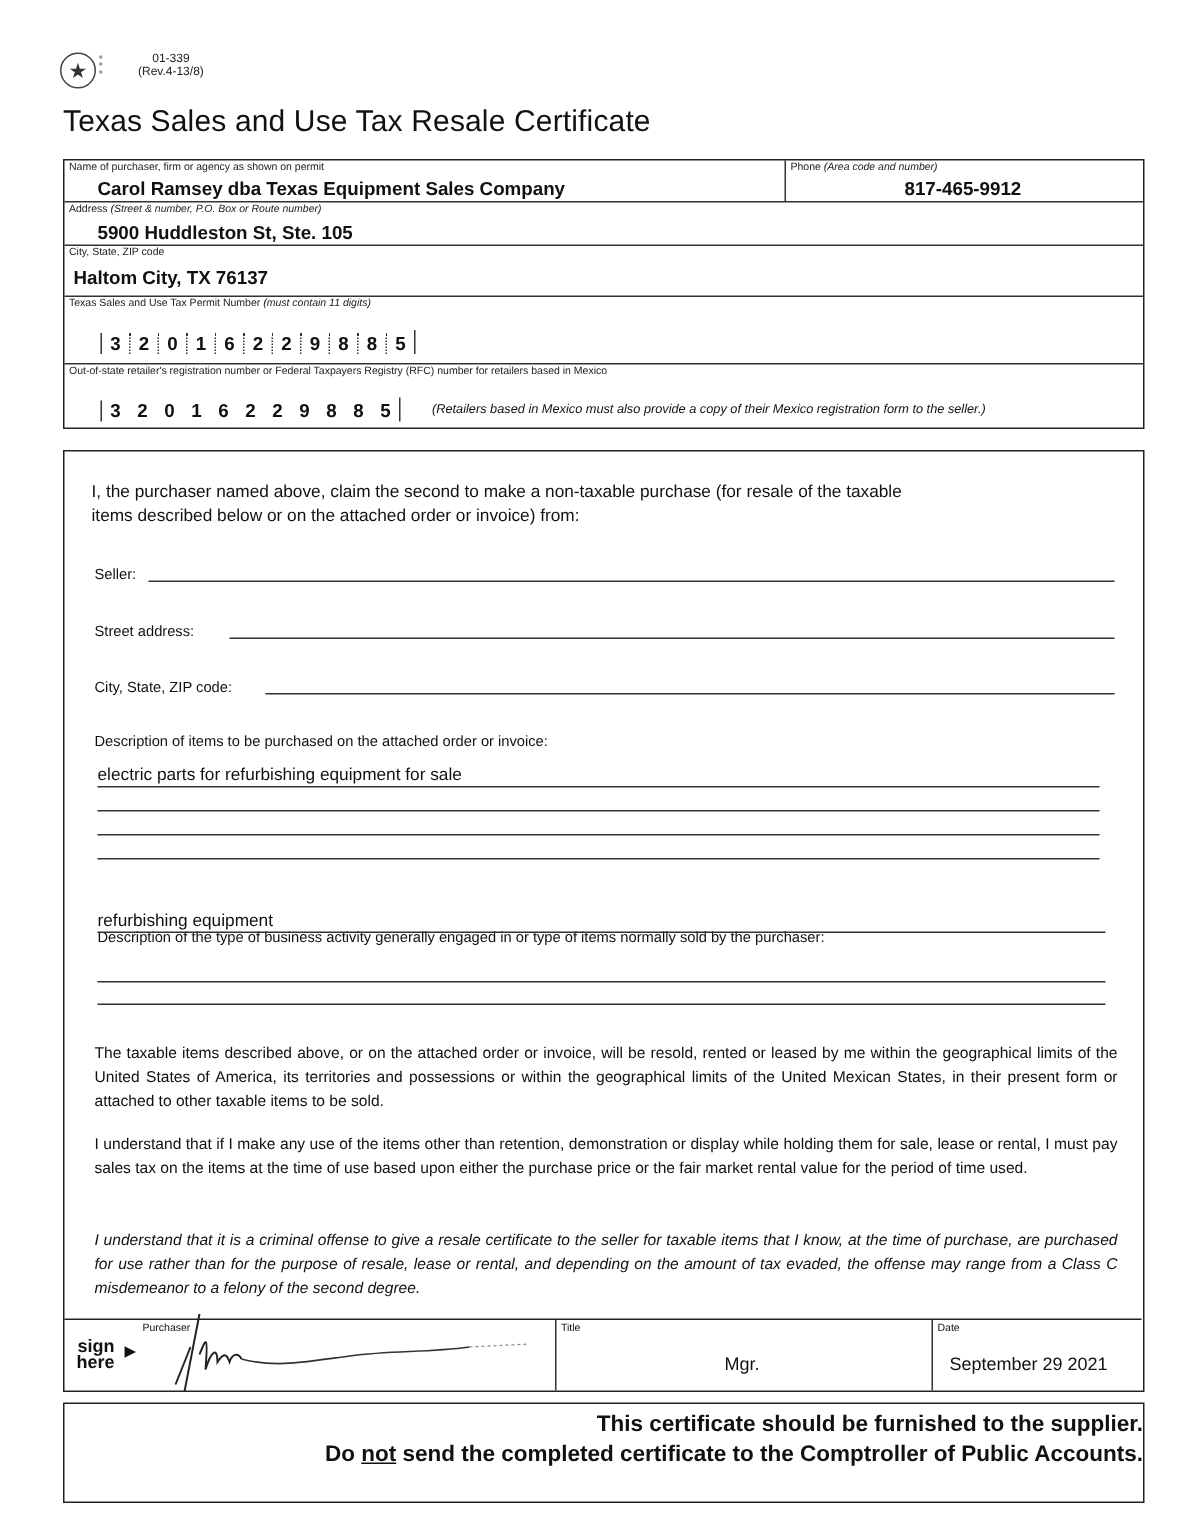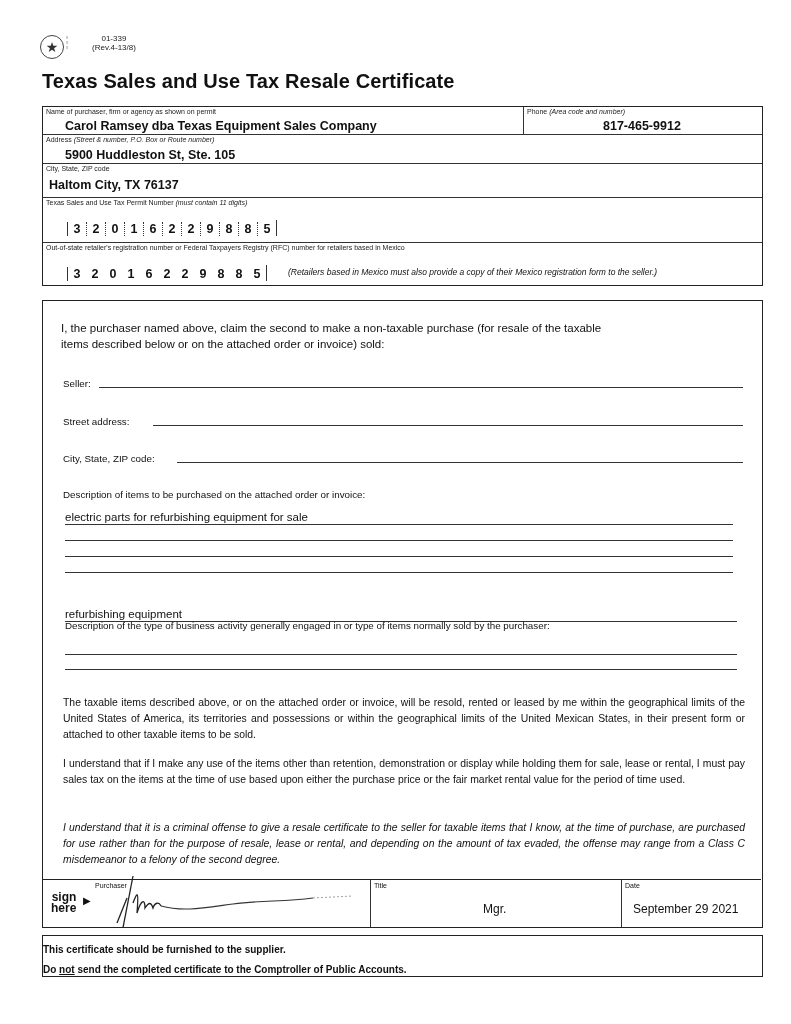--- a/index.html
+++ b/index.html
@@ -3,21 +3,21 @@
 <meta charset="utf-8">
 <style>
   html, body { margin: 0; padding: 0; background: #ffffff; }
   body { width: 791px; height: 1024px; position: relative; overflow: hidden; font-family: "Liberation Sans", sans-serif; color: #111; }
   .abs { position: absolute; }
 
   
   #logo { left: 40px; top: 35px; width: 22px; height: 22px; border: 1px solid #444; border-radius: 50%; font-size: 14px; line-height: 22px; text-align: center; color: #333; }
   #logo-text { left: 66px; top: 35px; width: 22px; font-size: 4px; line-height: 5px; color: #333; }
   #form-no { left: 92px; top: 34px; font-size: 8px; line-height: 9px; color: #222; text-align: center; }
-  #title { left: 42px; top: 70px; font-size: 20px; font-weight: bold; letter-spacing: 0.1px; }
+  #title { left: 42px; top: 70px; font-size: 20px; font-weight: normal; letter-spacing: 0.1px; }
 
   
   #top-box { left: 42px; top: 106px; width: 721px; height: 180px; border: 1.5px solid #222; box-sizing: border-box; }
   .row { position: absolute; left: 0; border-bottom: 1px solid #333; box-sizing: border-box; }
   .lbl { position: absolute; left: 3px; top: 1px; font-size: 7px; color: #222; white-space: nowrap; }
   .lbl i { font-style: italic; }
   .val { position: absolute; font-size: 12.5px; font-weight: bold; white-space: nowrap; }
 
   .digits { position: absolute; display: flex; align-items: flex-end; height: 18px; }
   .digit { font-size: 12.5px; font-weight: bold; width: 18px; text-align: center; border-left: 1px solid #333; height: 14px; line-height: 14px; }
@@ -31,21 +31,21 @@
   .fieldline { position: absolute; border-bottom: 1px solid #333; }
   .small { font-size: 9.8px; }
   .para { position: absolute; left: 20px; width: 682px; font-size: 10.4px; line-height: 16px; text-align: justify; }
 
   
   #sig-row { left: 0; top: 578px; width: 718px; height: 47px; border-top: 1.5px solid #222; }
   .sig-lbl { position: absolute; font-size: 7px; top: 2px; }
   .vdiv { position: absolute; top: 0; bottom: 0; border-left: 1px solid #333; }
 
   
-  #footer-box { left: 42px; top: 935px; width: 721px; height: 42px; border: 1.5px solid #222; box-sizing: border-box; text-align: left; font-size: 10px; font-weight: bold; }
+  #footer-box { left: 42px; top: 935px; width: 721px; height: 67px; border: 1.5px solid #222; box-sizing: border-box; text-align: right; font-size: 15px; font-weight: bold; }
   #footer-box div { line-height: 20px; }
 </style>
 </head>
 <body>
 
 <div id="logo" class="abs">★</div>
 <div id="logo-text" class="abs">≡<br>≡<br>≡</div>
 <div id="form-no" class="abs">
   <div>01-339</div>
   <div>(Rev.4-13/8)</div>
@@ -105,21 +105,21 @@
         <span class="digit noborder">8</span>
         <span class="digit noborder">5</span>
         <span class="end"></span>
       </div>
     <span class="abs" style="left:245px;top:24px;font-size:8.5px;font-style:italic;white-space:nowrap;">(Retailers based in Mexico must also provide a copy of their Mexico registration form to the seller.)</span>
   </div>
 </div>
 
 <div id="body-box" class="abs">
   <div class="txt" style="left:18px;top:20px;">I, the purchaser named above, claim the second to make a non-taxable purchase (for resale of the taxable</div>
-  <div class="txt" style="left:18px;top:36px;">items described below or on the attached order or invoice) sold:</div>
+  <div class="txt" style="left:18px;top:36px;">items described below or on the attached order or invoice) from:</div>
 
   <div class="txt small" style="left:20px;top:75px;">Seller:</div>
   <div class="fieldline" style="left:56px;top:86px;width:644px;"><span></span></div>
 
   <div class="txt small" style="left:20px;top:113px;">Street address:</div>
   <div class="fieldline" style="left:110px;top:124px;width:590px;"><span></span></div>
 
   <div class="txt small" style="left:20px;top:150px;">City, State, ZIP code:</div>
   <div class="fieldline" style="left:134px;top:161px;width:566px;"><span></span></div>
 

